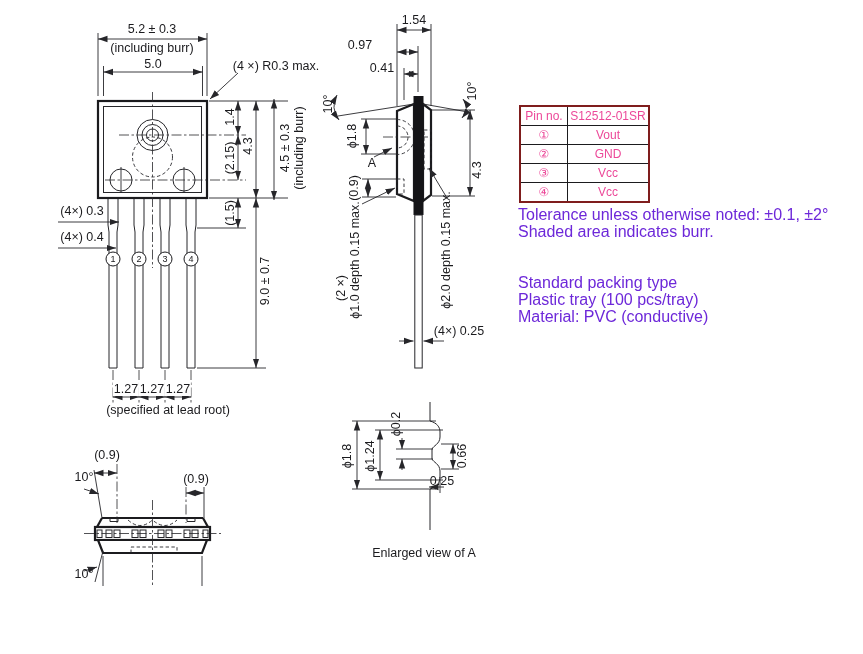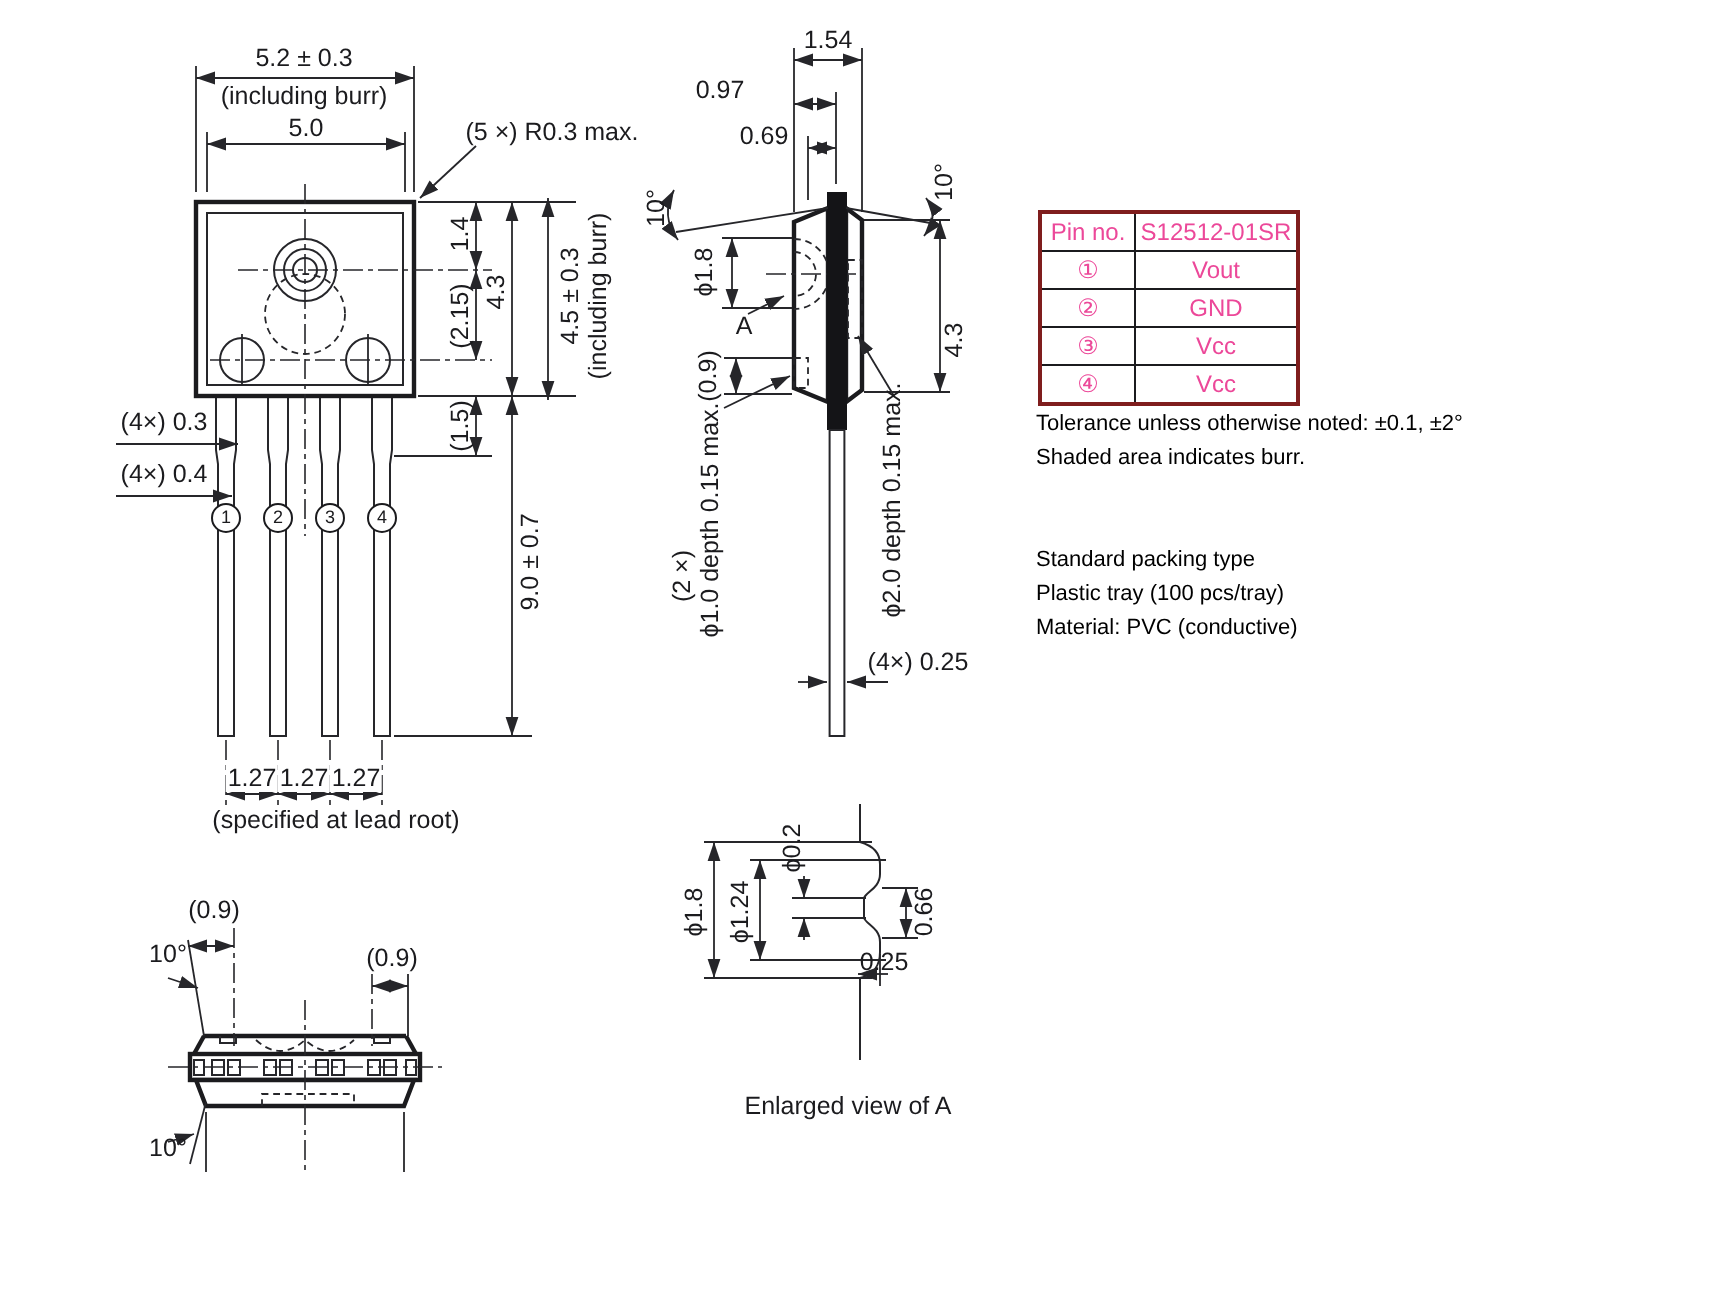--- a/index.html
+++ b/index.html
@@ -15,21 +15,21 @@
   .f{fill:#141417;stroke:none;}
   .wf{fill:#fff;}
   .da{marker-start:url(#a);marker-end:url(#a);}
   .ae{marker-end:url(#a);}
   .as{marker-start:url(#a);}
   
   .lbl{position:absolute;white-space:nowrap;font-size:12.5px;color:#1b1b1e;
        transform:translate(-50%,-50%);}
   .lbl.v{transform:translate(-50%,-50%) rotate(-90deg);}
   .lbl.bg{background:#fff;padding:0 1px;}
-  .note{position:absolute;left:518px;white-space:nowrap;font-size:11px;color:#000000;}
+  .note{position:absolute;left:518px;white-space:nowrap;font-size:16px;color:#6d28d9;}
   .pin-circle{position:absolute;width:13px;height:13px;border:1px solid #1b1b1e;border-radius:50%;
        font-size:9px;line-height:13px;text-align:center;color:#1b1b1e;background:#fff;
        transform:translate(-50%,-50%);}
   .pin-table{position:absolute;left:519px;top:105px;border-collapse:collapse;border:2px solid #7f1d1d;
        font-size:12px;color:#ec4899;}
   .pin-table td{border:1px solid #1b1b1e;text-align:center;padding:0 2px;height:18px;}
   .pin-table td.c1{width:42px;}
   .pin-table td.c2{width:76px;}
   .code{position:absolute;font-size:15px;color:#1b1b1e;transform:translate(-50%,-50%);white-space:nowrap;}
 </style>
@@ -198,42 +198,42 @@
     <line class="m ae" x1="402" y1="438" x2="402" y2="449"></line>
     <line class="m ae" x1="402" y1="470" x2="402" y2="459"></line>
     <line class="m da" x1="453" y1="444" x2="453" y2="469"></line>
     <line class="m ae" x1="444" y1="487" x2="429" y2="487"></line>
   </g>
 </svg>
 
 <div class="lbl" style="left:152px;top:29px">5.2 ± 0.3</div>
 <div class="lbl" style="left:152px;top:48px">(including burr)</div>
 <div class="lbl" style="left:153px;top:64px">5.0</div>
-<div class="lbl" style="left:276px;top:66px">(5 ×) R0.3 max.</div>
+<div class="lbl" style="left:276px;top:66px">(4 ×) R0.3 max.</div>
 <div class="lbl v" style="left:230px;top:117px">1.4</div>
 <div class="lbl v" style="left:230px;top:158px">(2.15)</div>
 <div class="lbl v" style="left:230px;top:213px">(1.5)</div>
 <div class="lbl v" style="left:248px;top:146px">4.3</div>
 <div class="lbl v" style="left:285px;top:148px">4.5 ± 0.3</div>
 <div class="lbl v" style="left:299px;top:148px">(including burr)</div>
 <div class="lbl" style="left:82px;top:211px">(4×) 0.3</div>
 <div class="lbl" style="left:82px;top:237px">(4×) 0.4</div>
 <div class="lbl v" style="left:265px;top:281px">9.0 ± 0.7</div>
 <div class="pin-circle" style="left:113px;top:259px">1</div>
 <div class="pin-circle" style="left:139px;top:259px">2</div>
 <div class="pin-circle" style="left:165px;top:259px">3</div>
 <div class="pin-circle" style="left:191px;top:259px">4</div>
 <div class="lbl bg" style="left:126px;top:389px">1.27</div>
 <div class="lbl bg" style="left:152px;top:389px">1.27</div>
 <div class="lbl bg" style="left:178px;top:389px">1.27</div>
 <div class="lbl" style="left:168px;top:410px">(specified at lead root)</div>
 
 <div class="lbl" style="left:414px;top:20px">1.54</div>
 <div class="lbl" style="left:360px;top:45px">0.97</div>
-<div class="lbl" style="left:382px;top:68px">0.69</div>
+<div class="lbl" style="left:382px;top:68px">0.41</div>
 <div class="lbl v" style="left:328px;top:104px">10°</div>
 <div class="lbl v" style="left:472px;top:91px">10°</div>
 <div class="lbl v" style="left:352px;top:136px">ϕ1.8</div>
 <div class="lbl" style="left:372px;top:163px">A</div>
 <div class="lbl v" style="left:354px;top:188px">(0.9)</div>
 <div class="lbl v" style="left:477px;top:170px">4.3</div>
 <div class="lbl v" style="left:341px;top:288px">(2 ×)</div>
 <div class="lbl v" style="left:355px;top:260px">ϕ1.0 depth 0.15 max.</div>
 <div class="lbl v" style="left:446px;top:250px">ϕ2.0 depth 0.15 max.</div>
 <div class="lbl" style="left:459px;top:331px">(4×) 0.25</div>

